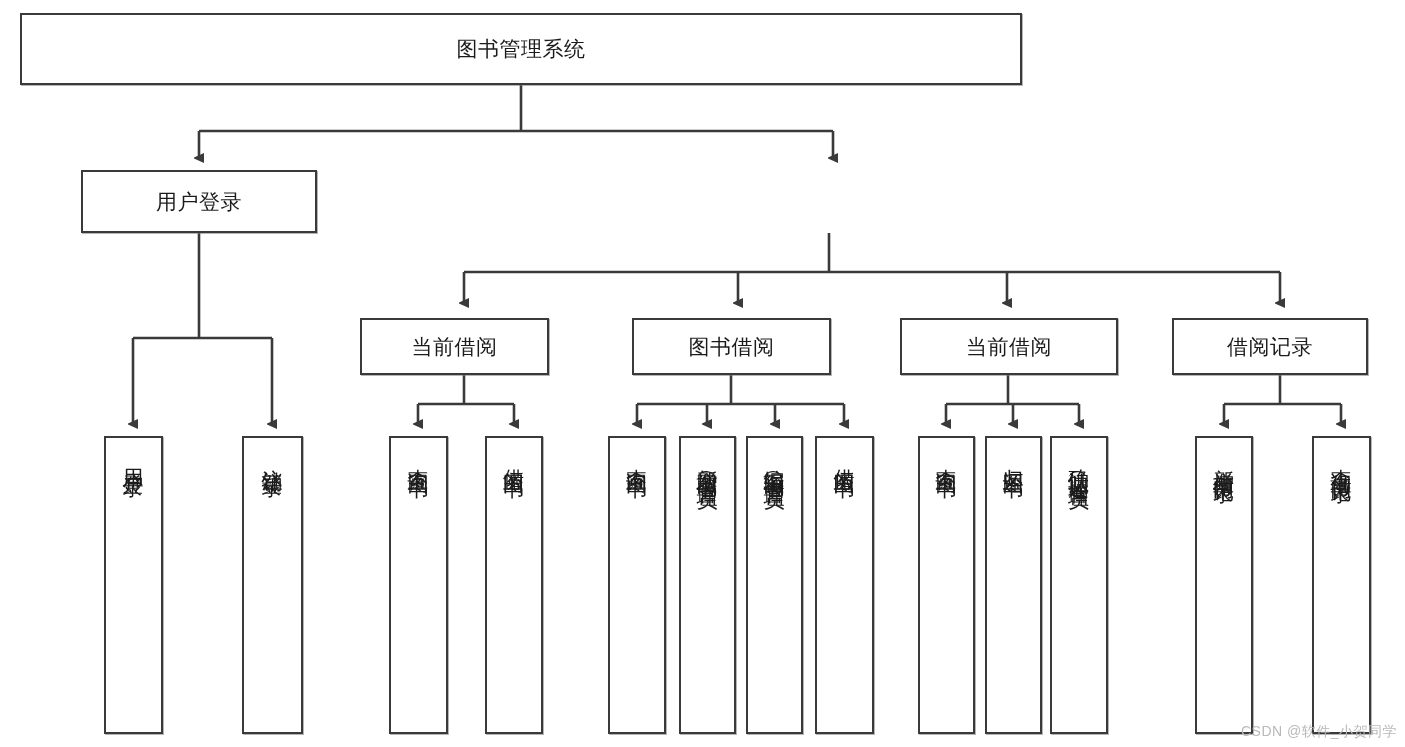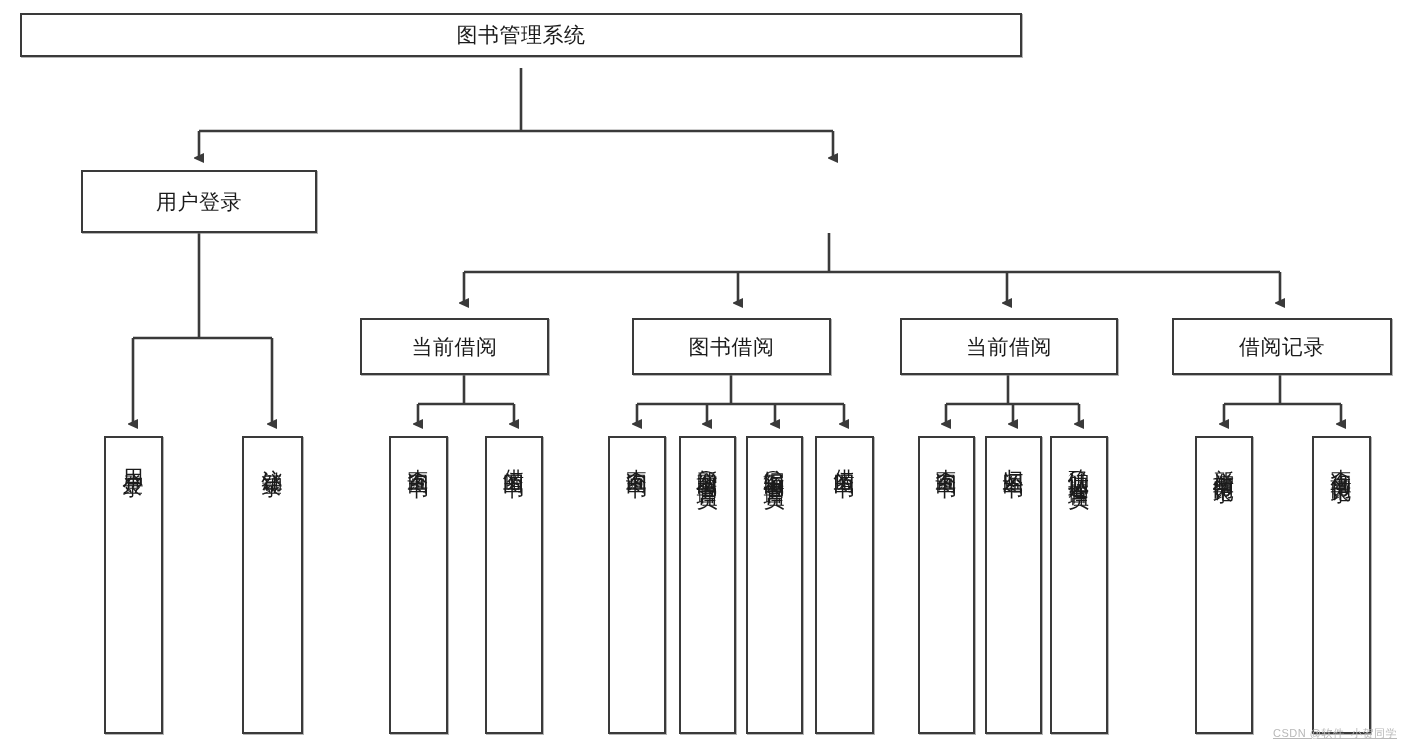--- a/index.html
+++ b/index.html
@@ -51,26 +51,25 @@
     text-orientation: upright;
     font-size: 21px;
     letter-spacing: 3px;
     line-height: 1;
     white-space: nowrap;
   }
   .watermark {
     position: absolute;
     right: 8px;
     bottom: 6px;
-    font-size: 11px;
+    font-size: 14px;
     color: #b9b9b9;
     letter-spacing: 0.5px;
     white-space: nowrap;
     pointer-events: none;
-    text-decoration: underline;
   }
 </style>
 </head>
 <body>
 
 <div id="canvas">
 
   <svg class="diagram" viewBox="0 0 1405 747">
     <defs>
       <marker id="arrow" markerWidth="10" markerHeight="10" refX="5" refY="5" orient="auto" markerUnits="userSpaceOnUse">
@@ -114,38 +113,38 @@
       <path d="M1013,404 L1013,424" marker-end="url(#arrow)"></path>
       <path d="M1079,404 L1079,424" marker-end="url(#arrow)"></path>
 
       <path d="M1280,375 L1280,404"></path>
       <path d="M1224,404 L1341,404"></path>
       <path d="M1224,404 L1224,424" marker-end="url(#arrow)"></path>
       <path d="M1341,404 L1341,424" marker-end="url(#arrow)"></path>
     </g>
   </svg>
 
-  <div class="node-box" style="left:20px; top:13px; width:1002px; height:44px;">
+  <div class="node-box" style="left:20px; top:13px; width:1002px; height:72px;">
     <span class="node-label-h">图书管理系统</span>
   </div>
 
   <div class="node-box" style="left:81px; top:170px; width:236px; height:63px;">
     <span class="node-label-h">用户登录</span>
   </div>
 
   <div class="node-box" style="left:360px; top:318px; width:189px; height:57px;">
     <span class="node-label-h">当前借阅</span>
   </div>
   <div class="node-box" style="left:900px; top:318px; width:218px; height:57px;">
     <span class="node-label-h">当前借阅</span>
   </div>
   <div class="node-box" style="left:632px; top:318px; width:199px; height:57px;">
     <span class="node-label-h">图书借阅</span>
   </div>
-  <div class="node-box" style="left:1172px; top:318px; width:220px; height:57px;">
+  <div class="node-box" style="left:1172px; top:318px; width:196px; height:57px;">
     <span class="node-label-h">借阅记录</span>
   </div>
 
   <div class="node-box vertical" style="left:104px; top:436px; width:59px; height:298px;">
     <span class="node-label-v">用户登录</span>
   </div>
   <div class="node-box vertical" style="left:242px; top:436px; width:61px; height:298px;">
     <span class="node-label-v">注销登录</span>
   </div>
 

